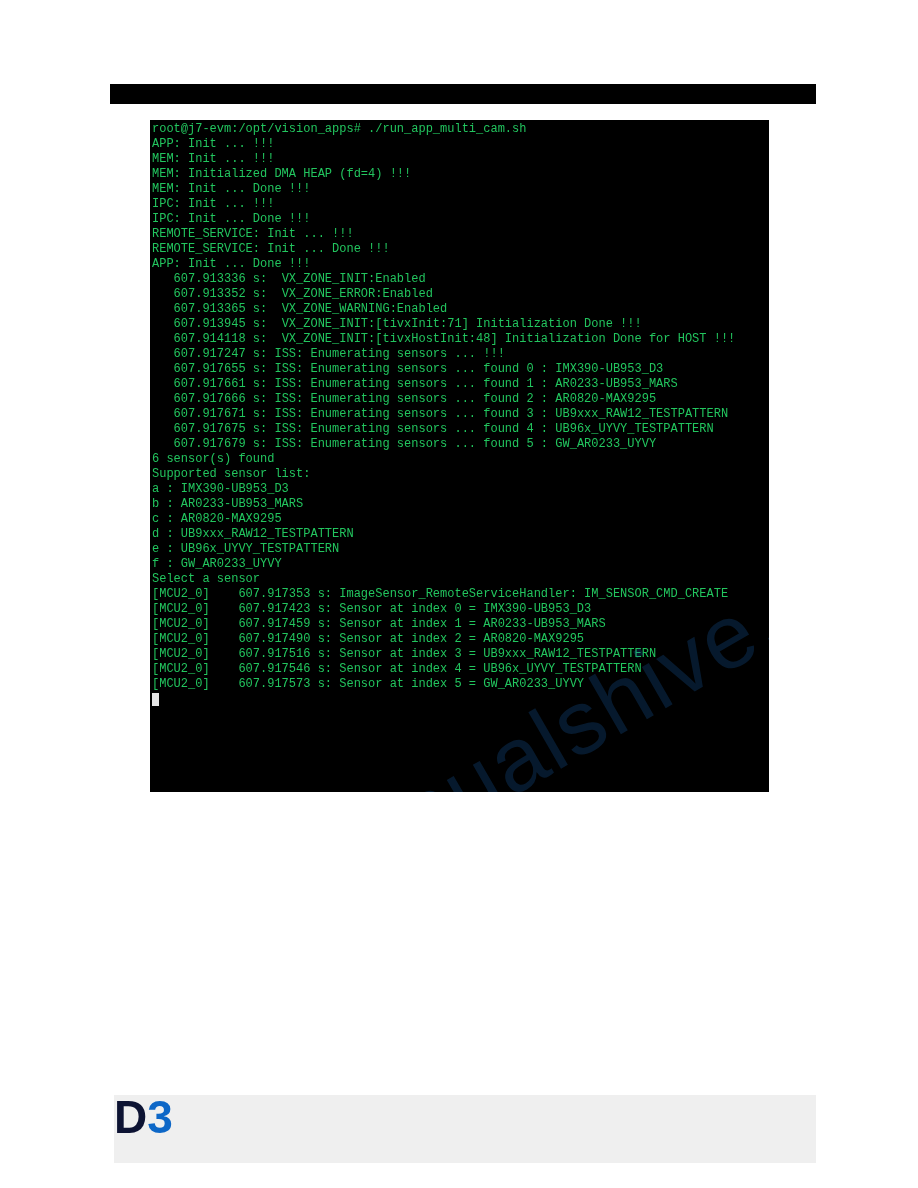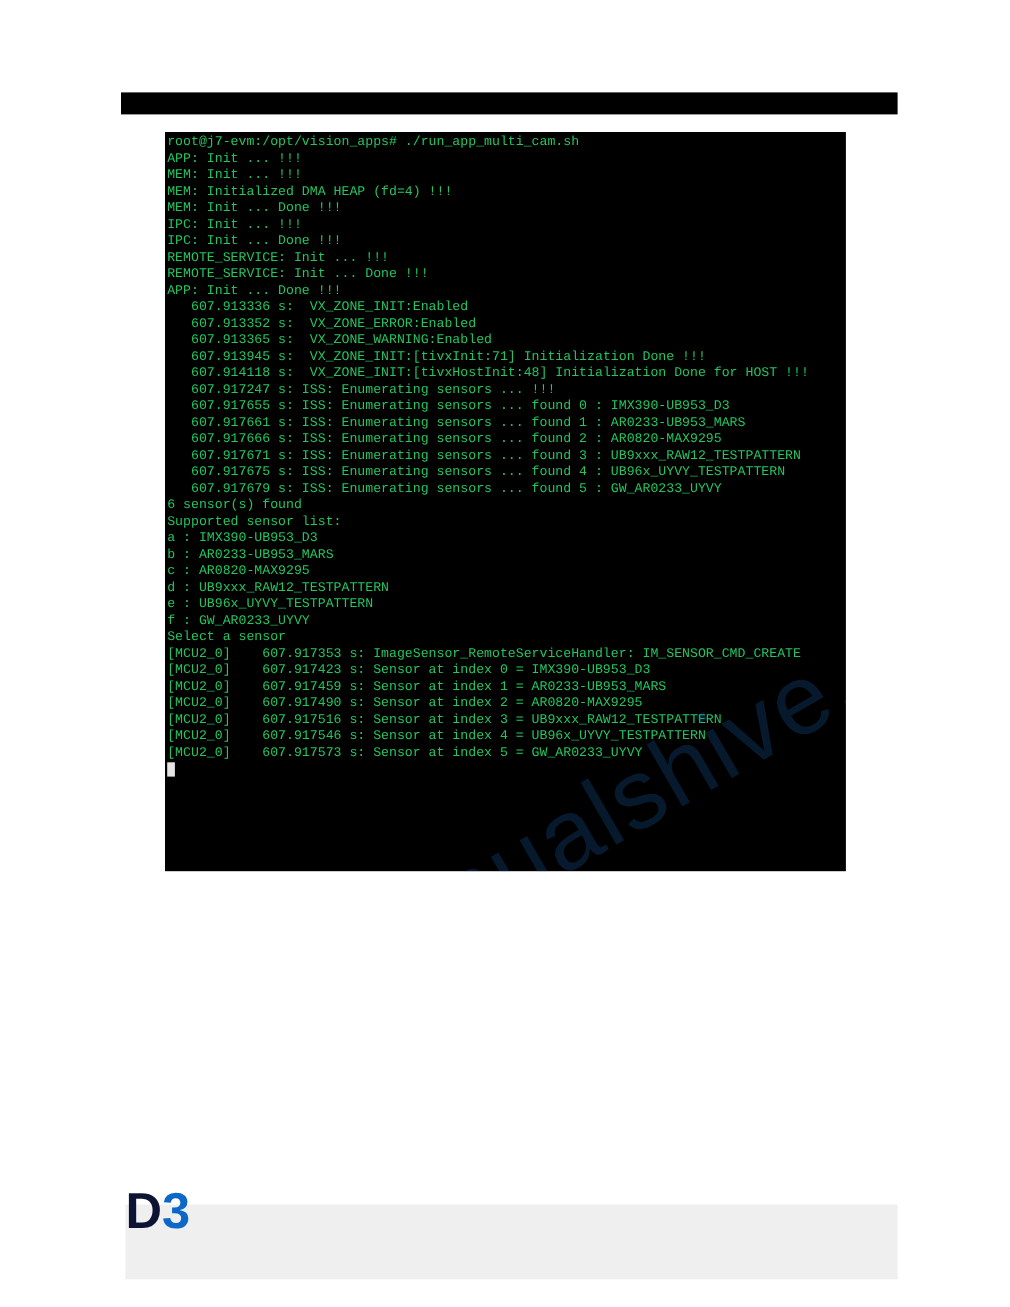--- a/index.html
+++ b/index.html
@@ -71,21 +71,21 @@
     position: absolute;
     left: 114px;
     bottom: 25px;
     width: 702px;
     height: 68px;
     background: #efefef;
   }
   .logo {
     position: absolute;
     left: 114px;
-    bottom: 65px;
+    bottom: 48px;
     font-family: Arial, Helvetica, sans-serif;
     font-size: 46px;
     font-weight: 900;
     line-height: 1;
   }
   .logo .d { color: #0d1333; }
   .logo .three { color: #0d67c7; }
 </style>
 </head>
 <body>

